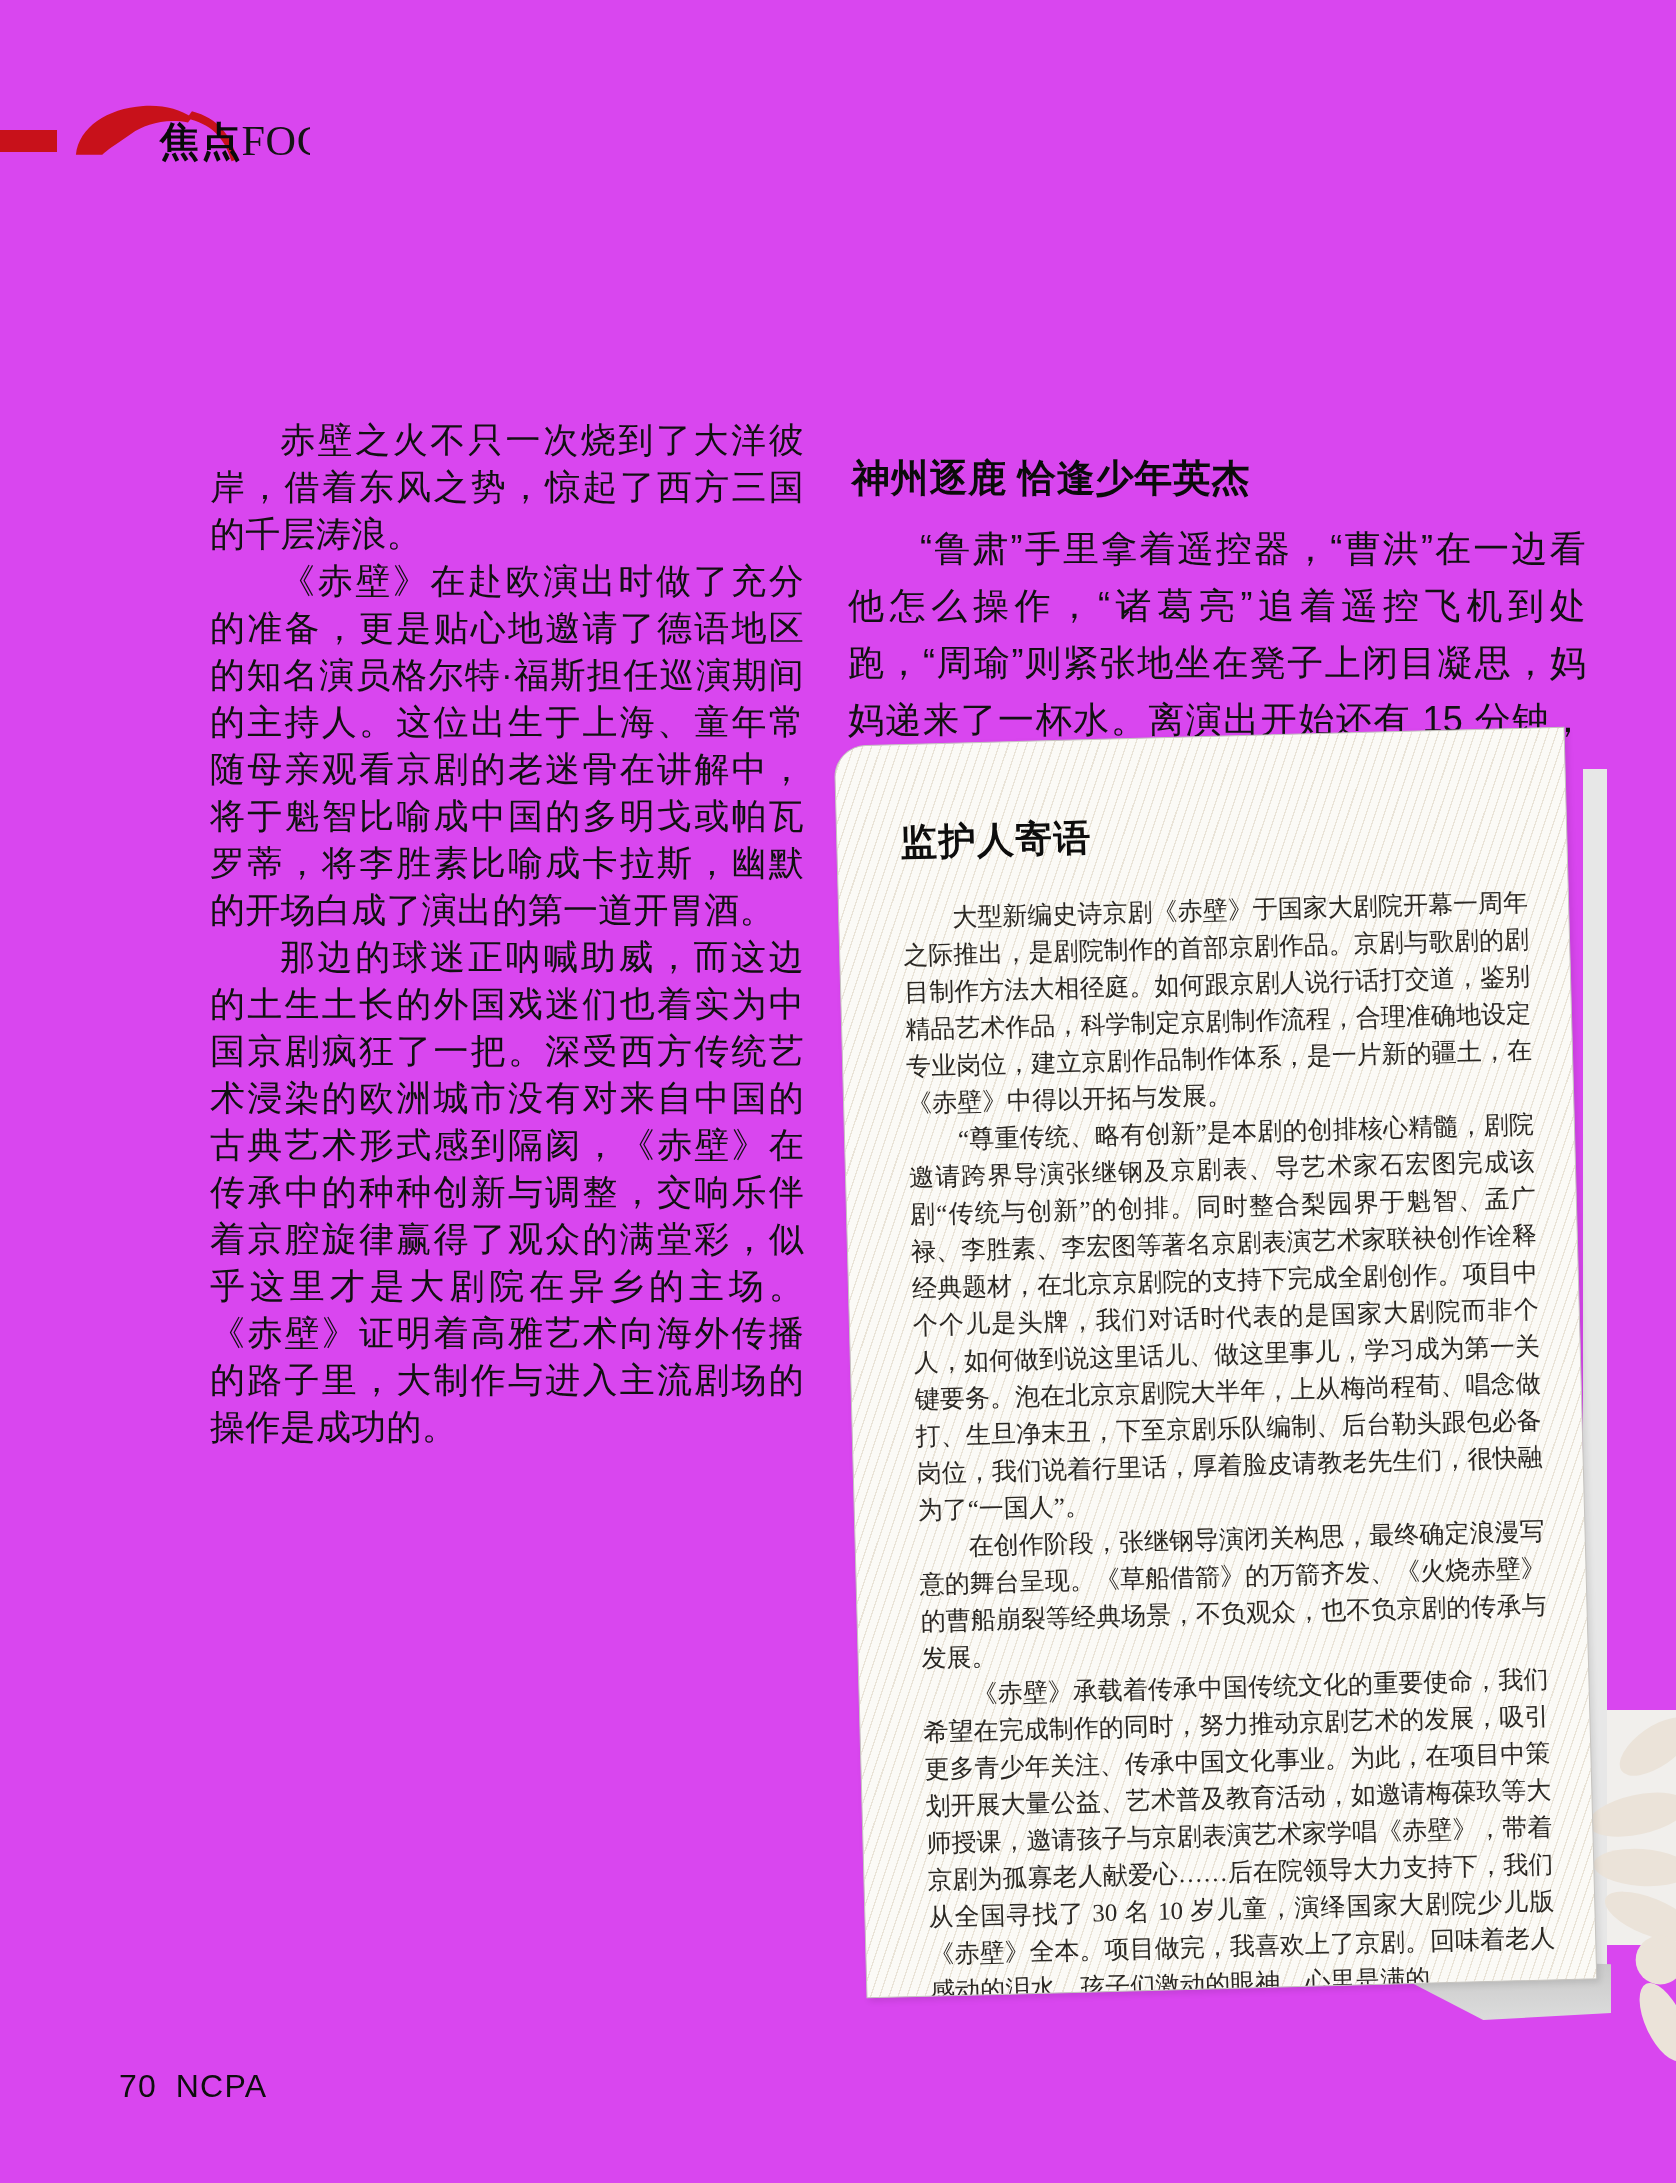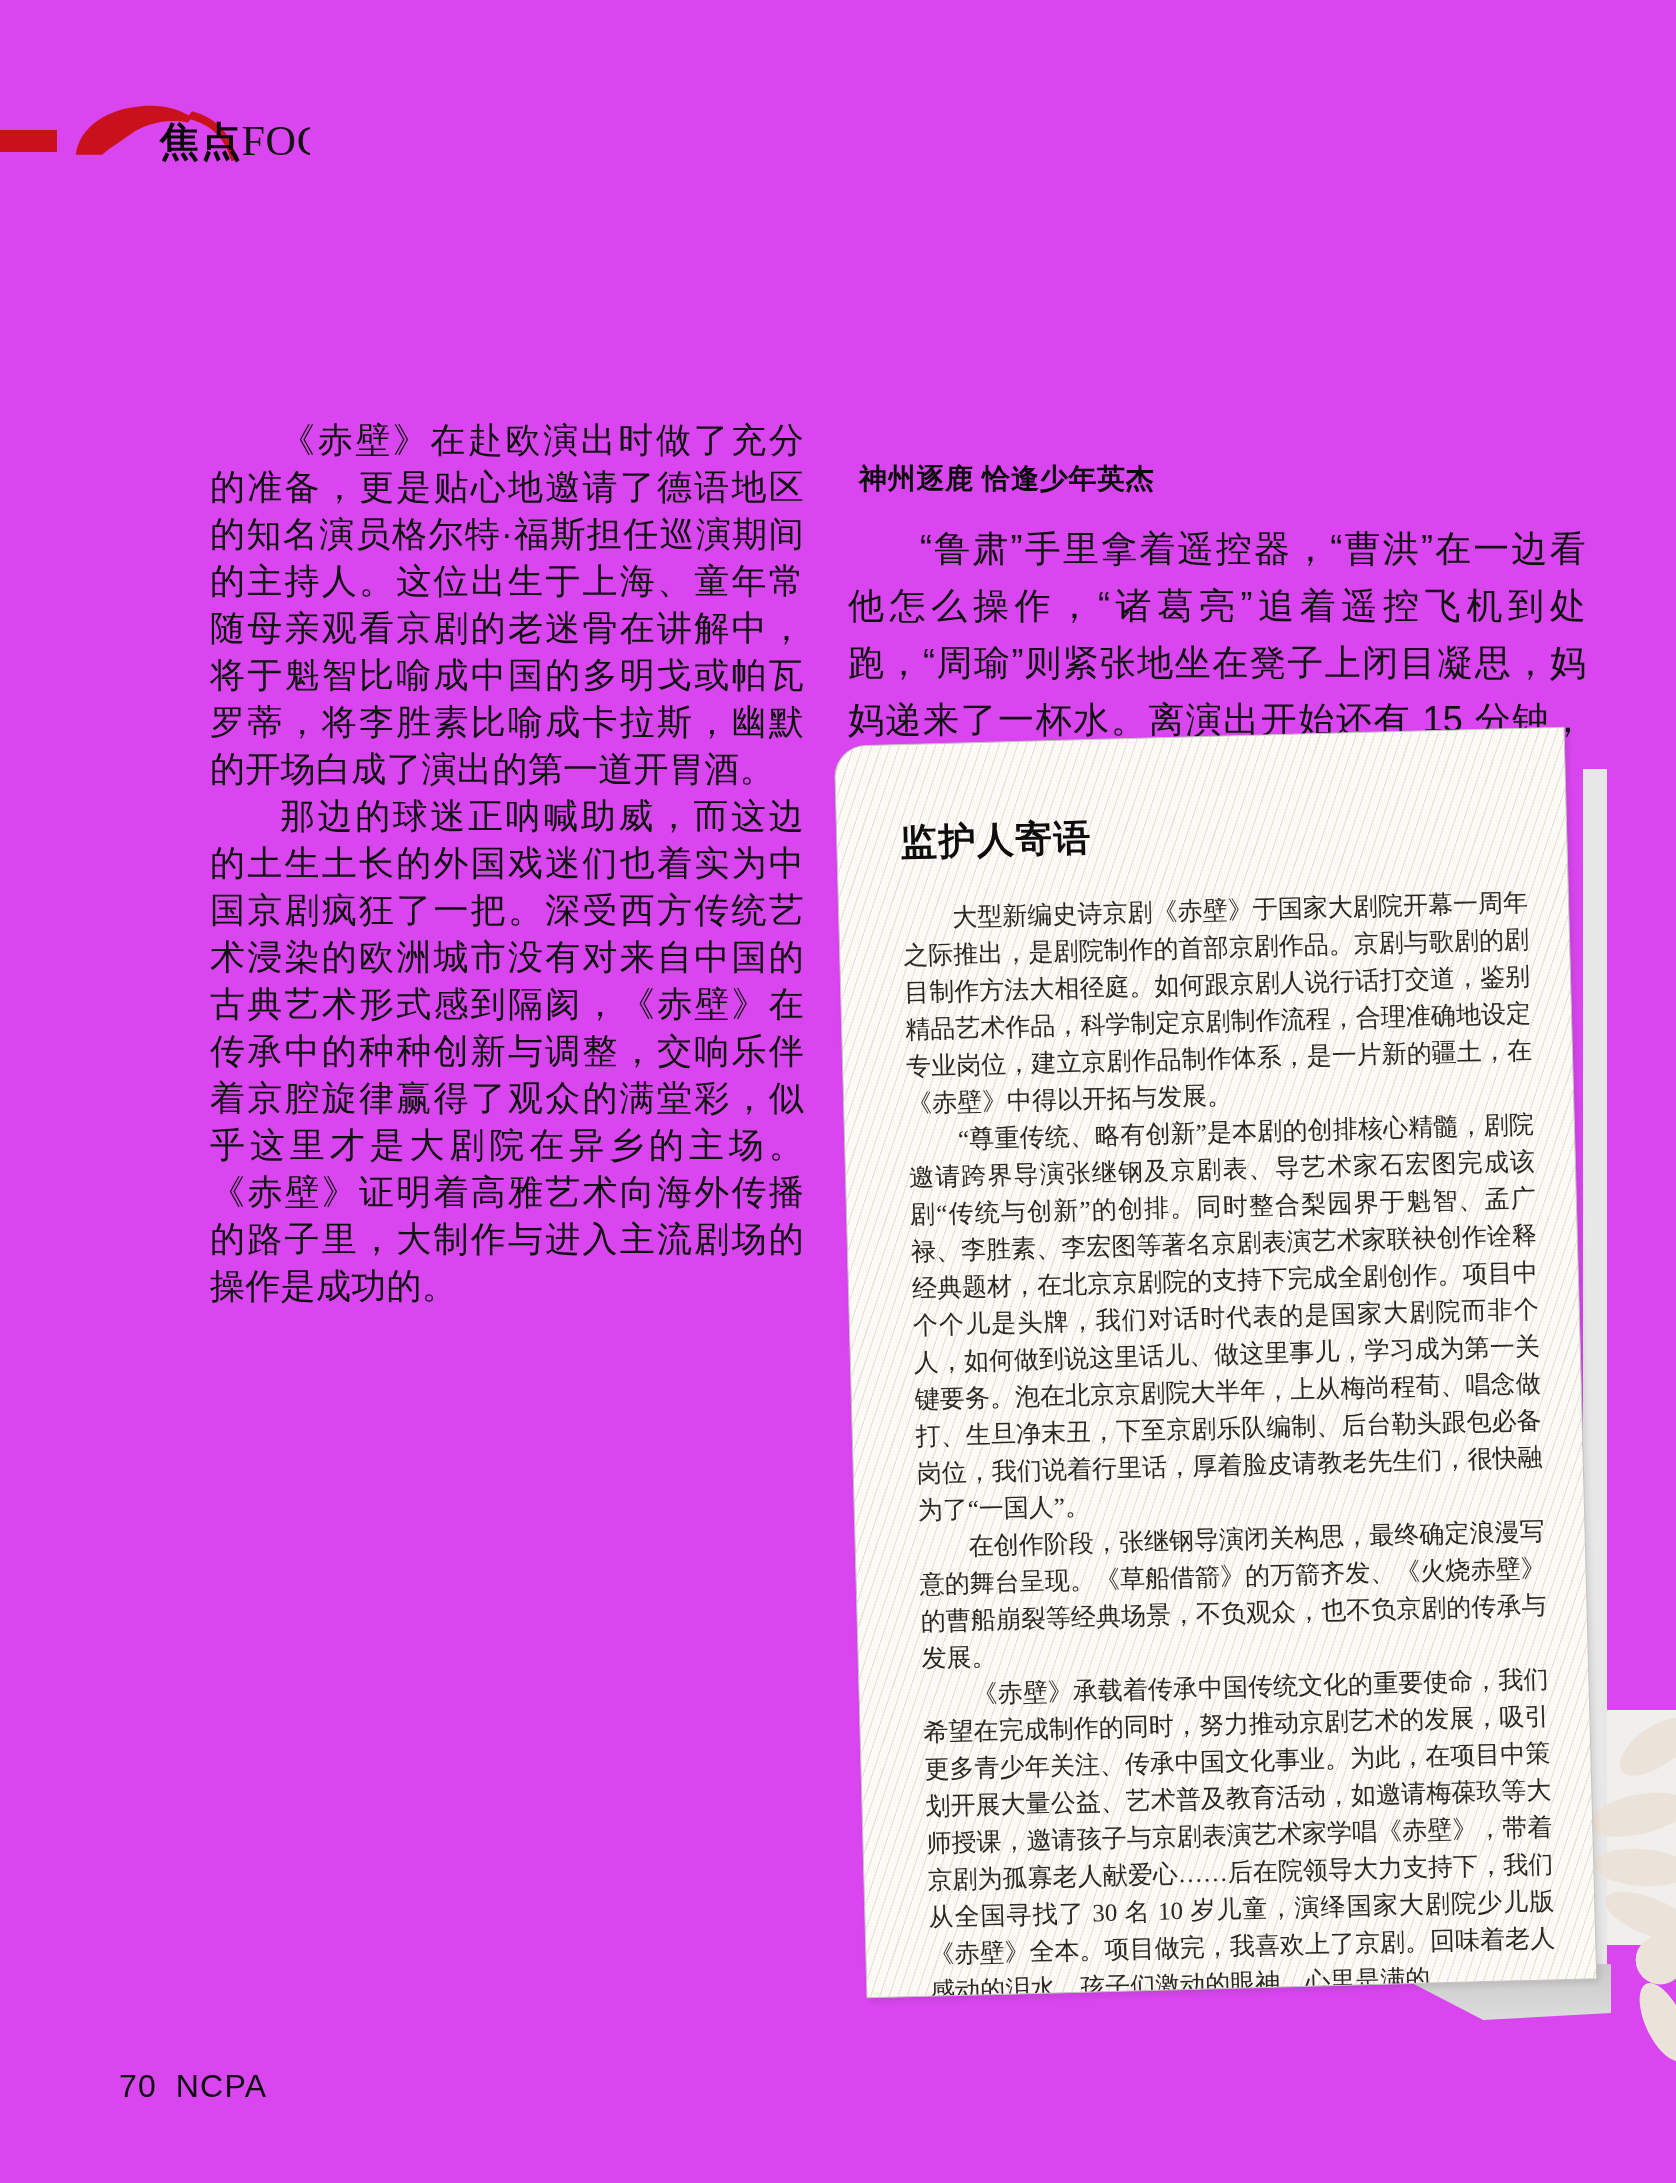--- a/index.html
+++ b/index.html
@@ -22,22 +22,22 @@
     position:absolute;left:210px;top:416px;width:594px;
     font-size:35px;line-height:47px;
     text-align:justify;letter-spacing:0.3px;
     color:#111;
   }
   .left-col p{margin:0;text-indent:2em;}
   .left-col p.first{text-indent:0;}
   
   .right-heading{
     position:absolute;left:848px;top:449px;width:739px;
-    font-size:28px;font-weight:bold;color:#0b0b0b;letter-spacing:0.7px;
-    margin:11px;
+    font-size:38px;font-weight:bold;color:#0b0b0b;letter-spacing:0.7px;
+    margin:4px;
   }
   .right-body{
     position:absolute;left:848px;top:520px;width:738px;
     font-size:36px;line-height:57px;text-align:justify;
     letter-spacing:0.3px;color:#111;
   }
   .right-body p{margin:0;text-indent:2em;}
   
   .side-band{
     position:absolute;left:1583px;top:769px;width:24px;height:1196px;
@@ -92,20 +92,21 @@
 
   <div class="brand-bar"></div>
   <svg class="logo" viewBox="0 0 370 115">
     <path d="M15,95 C20,53 62,25 117,21 C148,19 172,26 191,38 L185,46 C150,39 119,49 99,63 C74,80 62,88 55,95 Z" fill="#c8111a"></path>
     <path d="M191,29 C231,40 249,64 260,102 L251,105 C240,67 219,48 183,40 Z" fill="#c8111a"></path>
     <text x="142" y="96" font-family="Liberation Sans, sans-serif" font-weight="bold" font-size="60" letter-spacing="3" fill="#0a0a0a">焦点</text>
     <text x="266" y="96" font-family="Liberation Serif, serif" font-size="64" letter-spacing="1" fill="#141414">FOCUS</text>
   </svg>
 
   <div class="left-col">
+    <p>赤壁之火不只一次烧到了大洋彼岸，借着东风之势，惊起了西方三国的千层涛浪。</p>
     <p>《赤壁》在赴欧演出时做了充分的准备，更是贴心地邀请了德语地区的知名演员格尔特·福斯担任巡演期间的主持人。这位出生于上海、童年常随母亲观看京剧的老迷骨在讲解中，将于魁智比喻成中国的多明戈或帕瓦罗蒂，将李胜素比喻成卡拉斯，幽默的开场白成了演出的第一道开胃酒。</p>
     <p>那边的球迷正呐喊助威，而这边的土生土长的外国戏迷们也着实为中国京剧疯狂了一把。深受西方传统艺术浸染的欧洲城市没有对来自中国的古典艺术形式感到隔阂，《赤壁》在传承中的种种创新与调整，交响乐伴着京腔旋律赢得了观众的满堂彩，似乎这里才是大剧院在异乡的主场。《赤壁》证明着高雅艺术向海外传播的路子里，大制作与进入主流剧场的操作是成功的。</p>
   </div>
 
   <h2 class="right-heading">神州逐鹿 恰逢少年英杰</h2>
   <div class="right-body">
     <p>“鲁肃”手里拿着遥控器，“曹洪”在一边看他怎么操作，“诸葛亮”追着遥控飞机到处跑，“周瑜”则紧张地坐在凳子上闭目凝思，妈妈递来了一杯水。离演出开始还有 15 分钟，广播里响起声音：“各位小演员</p>
   </div>
 
   <div class="side-band"></div>

